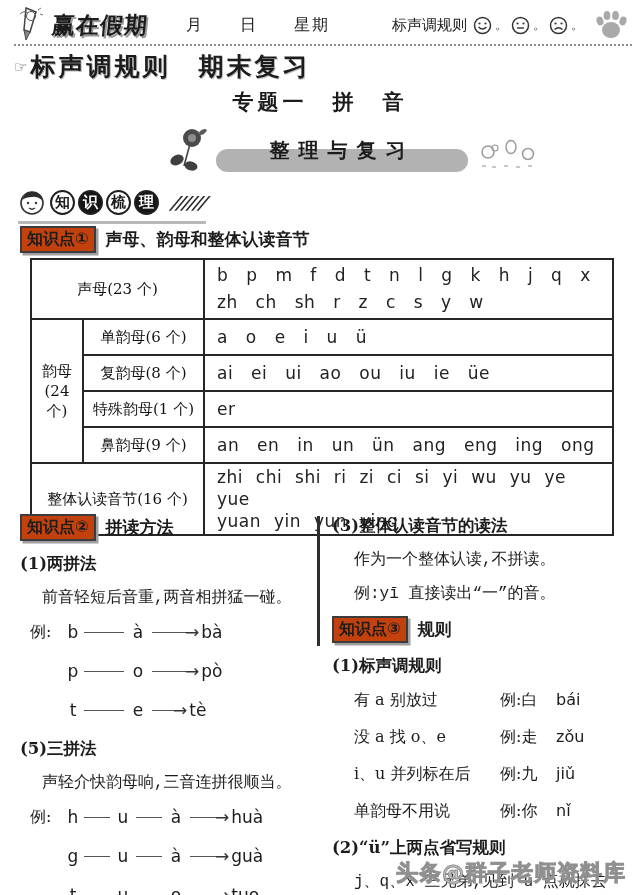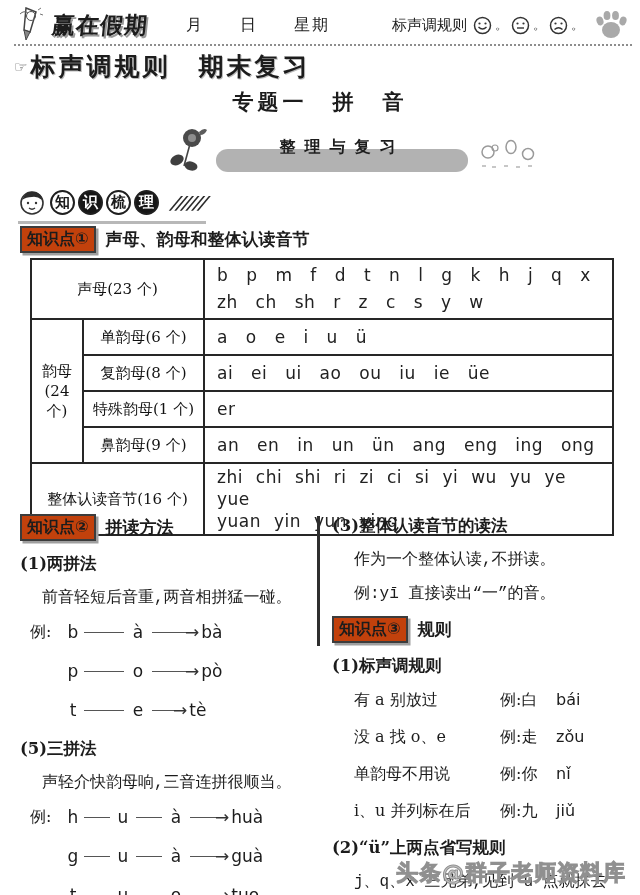--- a/index.html
+++ b/index.html
@@ -27,21 +27,21 @@
   .pointer-glyph { font-size:15px; color:#555; margin-right:3px; }
   .part-title { font-family:"DejaVu Serif", serif; font-weight:900; font-size:25px;
                 letter-spacing:3px; text-shadow:1px 1px 0 #bbb; }
   .chapter-title { position:absolute; top:88px; left:0; width:100%; text-align:center;
                    font-size:21px; font-weight:800; letter-spacing:4px; }
   
   .banner { position:absolute; top:126px; left:168px; height:46px; display:flex; align-items:flex-end; }
   .ribbon { position:relative; width:252px; height:23px; background:#b2b2b2;
             border-radius:12px / 11px; margin-left:4px; }
   .ribbon-text { position:absolute; left:50%; top:-12px; transform:translateX(-50%);
-                 font-size:16px; font-weight:800; letter-spacing:9px; white-space:nowrap;
+                 font-size:20px; font-weight:800; letter-spacing:9px; white-space:nowrap;
                  font-family:"DejaVu Serif", serif; }
   .banner-decor { margin-left:10px; margin-bottom:2px; }
   
   .knav { position:absolute; top:188px; left:18px; display:flex; align-items:center;
           padding-bottom:5px; border-bottom:3px solid #b8b8b8; }
   .knav-badges { display:flex; gap:3px; margin-left:4px; }
   .badge { width:25px; height:25px; border-radius:50%; border:2px solid #1f1f1f;
            display:inline-flex; align-items:center; justify-content:center;
            font-family:"DejaVu Serif", serif; font-size:15px; font-weight:700; background:#fff; }
   .badge.filled { background:#161616; color:#fff; }
@@ -332,29 +332,29 @@
       <span class="tr-rule">有 a 别放过</span>
       <span class="tr-ex">例:白</span>
       <span class="tr-py">bái</span>
     </div>
     <div class="tr-row">
       <span class="tr-rule">没 a 找 o、e</span>
       <span class="tr-ex">例:走</span>
       <span class="tr-py">zǒu</span>
     </div>
     <div class="tr-row">
+      <span class="tr-rule">i、u 并列标在后</span>
+      <span class="tr-ex">例:九</span>
+      <span class="tr-py">jiǔ</span>
+    </div>
+    <div class="tr-row">
       <span class="tr-rule">单韵母不用说</span>
       <span class="tr-ex">例:你</span>
       <span class="tr-py">nǐ</span>
     </div>
-    <div class="tr-row">
-      <span class="tr-rule">i、u 并列标在后</span>
-      <span class="tr-ex">例:九</span>
-      <span class="tr-py">jiǔ</span>
-    </div>
 
     <div class="sub-heading">(2)“ü”上两点省写规则</div>
     <div class="body-line">j、q、x 三兄弟,见到 ü 点就抹去</div>
 
   </div>
 
   <div class="watermark">头条@群子老师资料库</div>
 
 </div>
 

